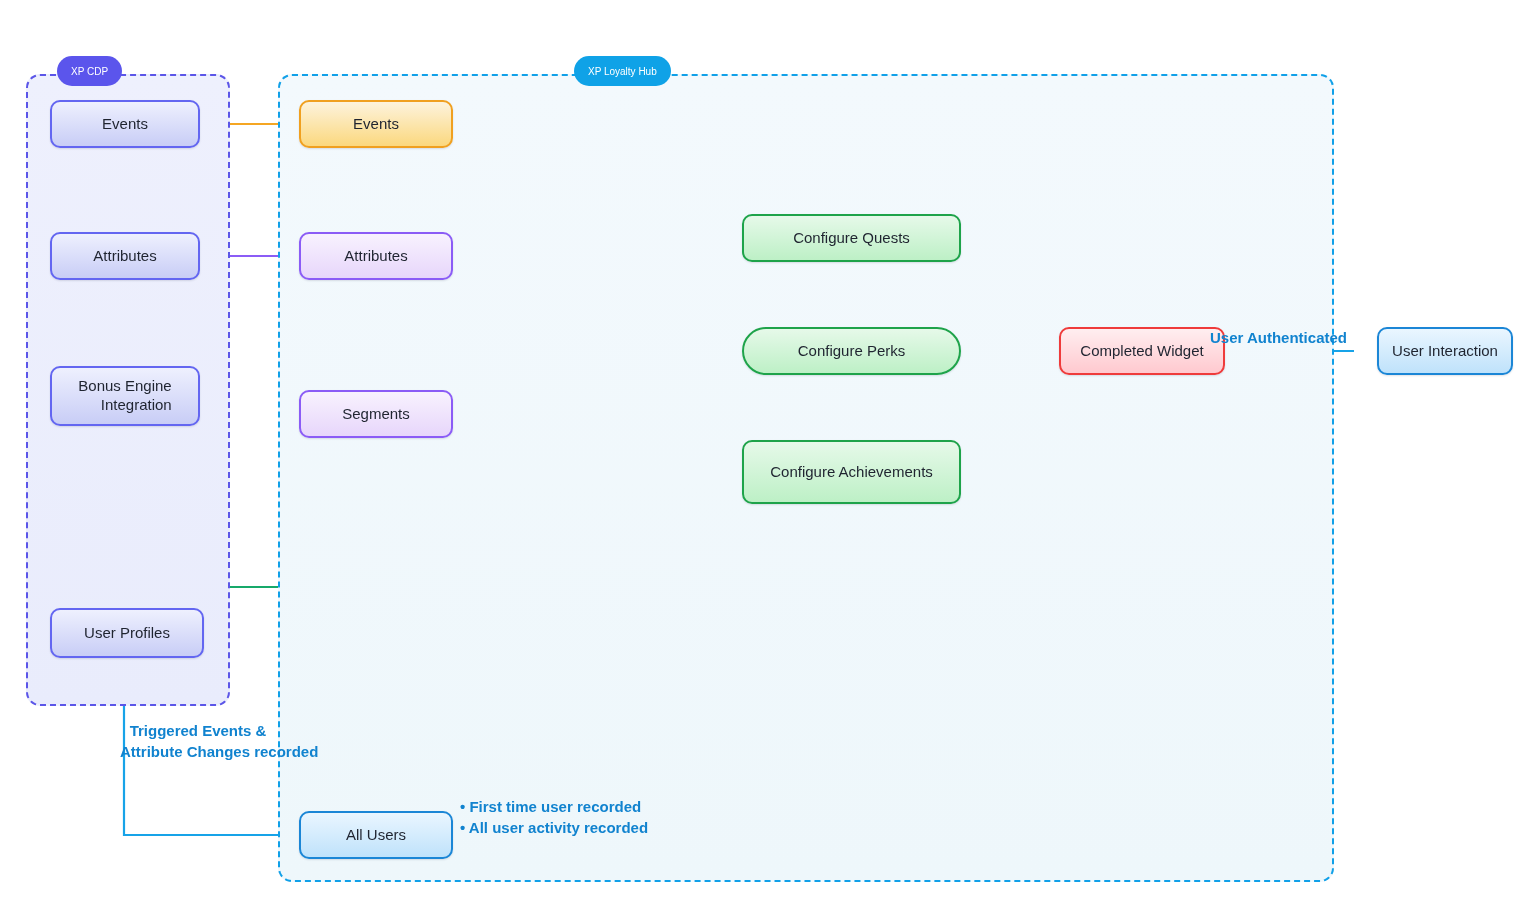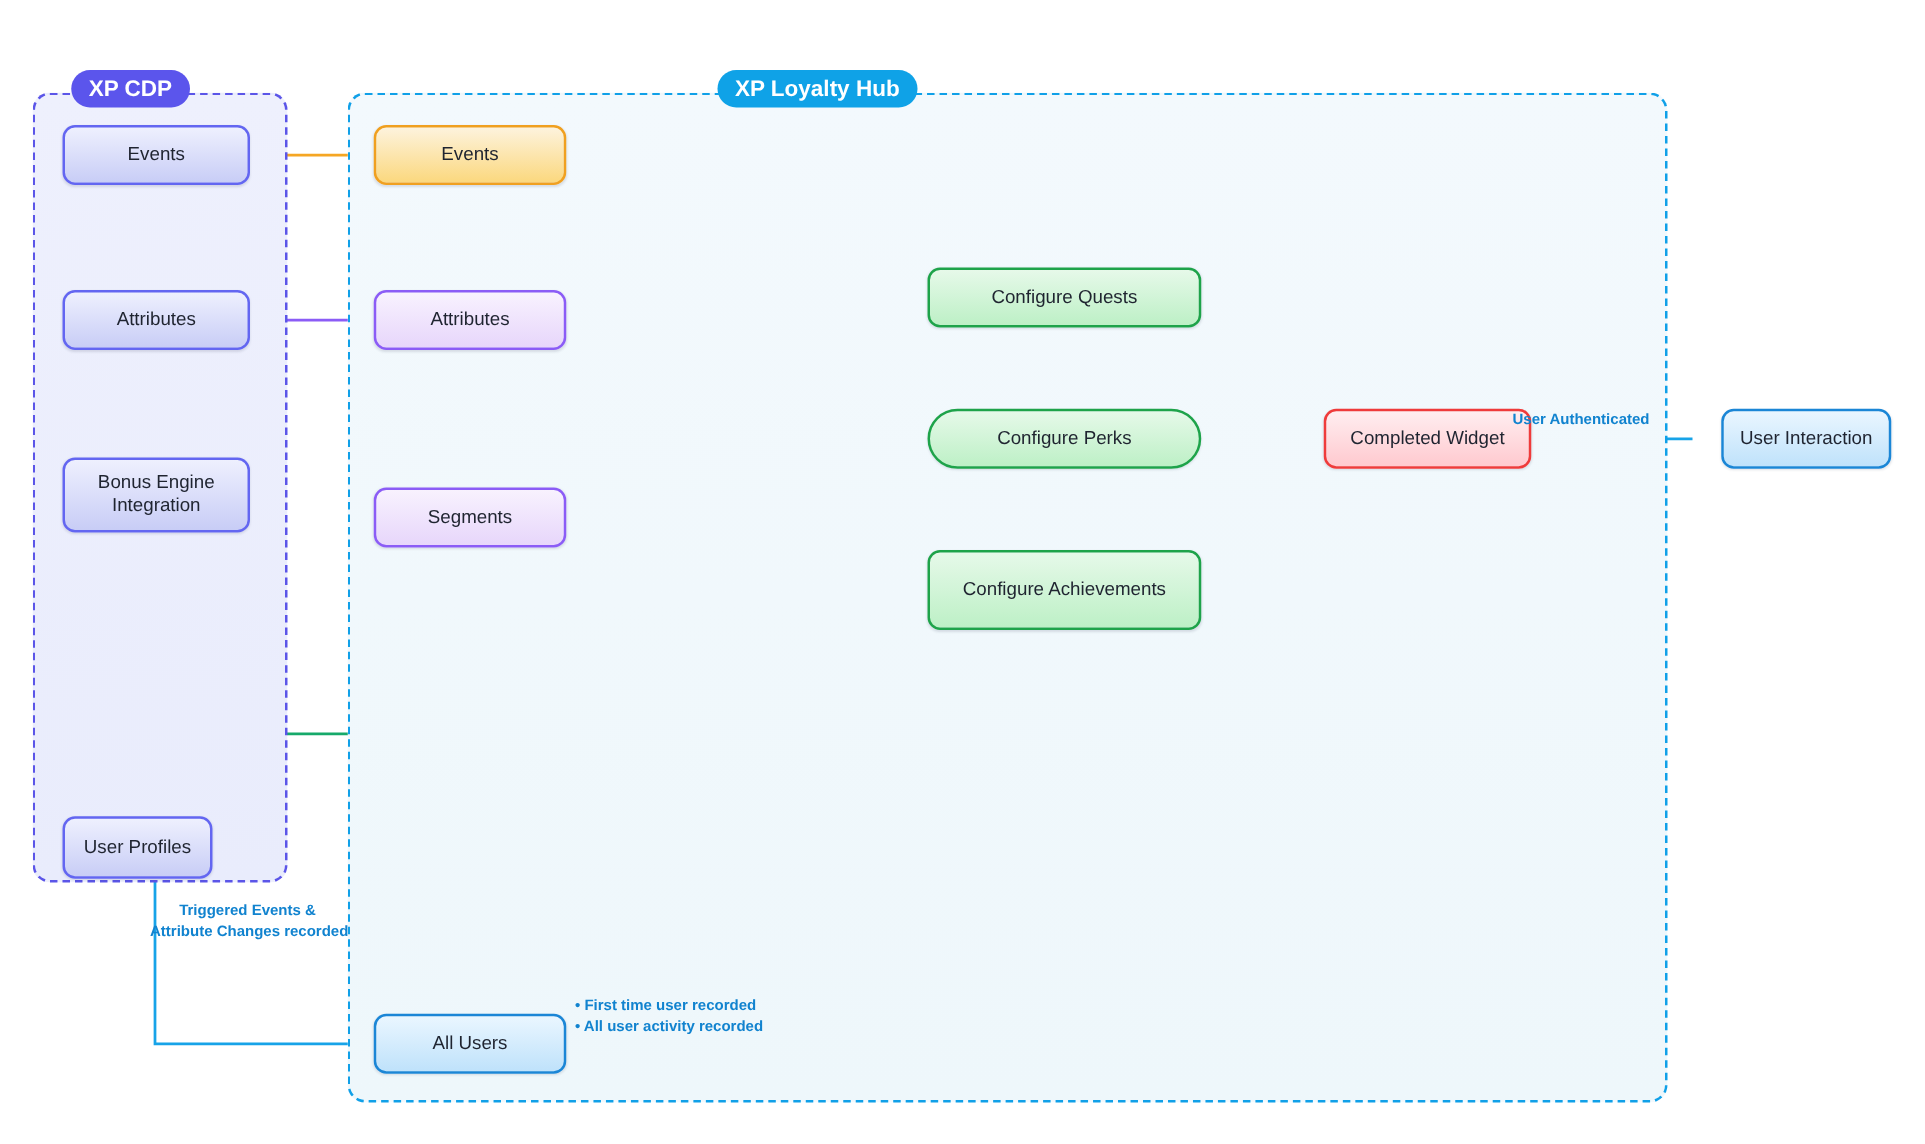--- a/index.html
+++ b/index.html
@@ -12,21 +12,21 @@
     position: relative;
     width: 1540px; height: 915px;
     background: #ffffff;
     overflow: hidden;
   }
   svg#wires { position: absolute; left: 0; top: 0; width: 1540px; height: 915px; }
 
   .node {
     position: absolute;
     display: flex; align-items: center; justify-content: center;
-    text-align: center;
+    text-align: right;
     border-radius: 10px;
     font-size: 15px;
     color: #1f2430;
     line-height: 1.25;
     z-index: 5;
     box-shadow: 0 1px 2px rgba(20,30,60,0.13);
     padding: 2px 8px;
   }
 
   
@@ -71,35 +71,35 @@
     background: linear-gradient(180deg,#eef0fd 0%,#e9ecfc 100%);
   }
   .c-hub {
     border: 2.5px dashed #10a0e8;
     background: linear-gradient(180deg,#f3f9fd 0%,#eef7fb 100%);
   }
   .badge {
     position: absolute;
     border-radius: 16px;
     color: #ffffff;
-    font-size: 18px;
-    font-weight: bold;
+    font-size: 10px;
+    font-weight: normal;
     display: flex; align-items: center; justify-content: center;
     z-index: 8;
     padding: 0 14px;
     height: 30px;
     white-space: nowrap;
   }
   .b-cdp { background: #5b55ec; }
   .b-hub { background: #0fa2e7; }
 
   .elabel {
     position: absolute;
     color: #1183cf;
-    font-size: 12px;
+    font-size: 15px;
     font-weight: bold;
     z-index: 9;
     line-height: 1.42;
     white-space: nowrap;
   }
 </style>
 </head>
 <body>
 
 <div id="stage">
@@ -184,21 +184,21 @@
     <path class="w blA" d="M300,835 L124,835 L124,680"></path>
   </svg>
 
   <div class="node n-cdp" style="left:50px; top:100px; width:150px; height:48px;">Events</div>
 
   <div class="node n-cdp" style="left:50px; top:232px; width:150px; height:48px;">Attributes</div>
 
   <div class="node n-cdp" style="left:50px; top:366px; width:150px; height:60px; white-space:pre-line;">Bonus Engine
 Integration</div>
 
-  <div class="node n-cdp" style="left:50px; top:653px; width:120px; height:50px;">User Profiles</div>
+  <div class="node n-cdp" style="left:50px; top:608px; width:154px; height:50px;">User Profiles</div>
 
   <div class="node n-orange" style="left:299px; top:100px; width:154px; height:48px;">Events</div>
 
   <div class="node n-purple" style="left:299px; top:232px; width:154px; height:48px;">Attributes</div>
 
   <div class="node n-purple" style="left:299px; top:390px; width:154px; height:48px;">Segments</div>
 
 
   <div class="node n-green" style="left:742px; top:214px; width:219px; height:48px;">Configure Quests</div>
 

